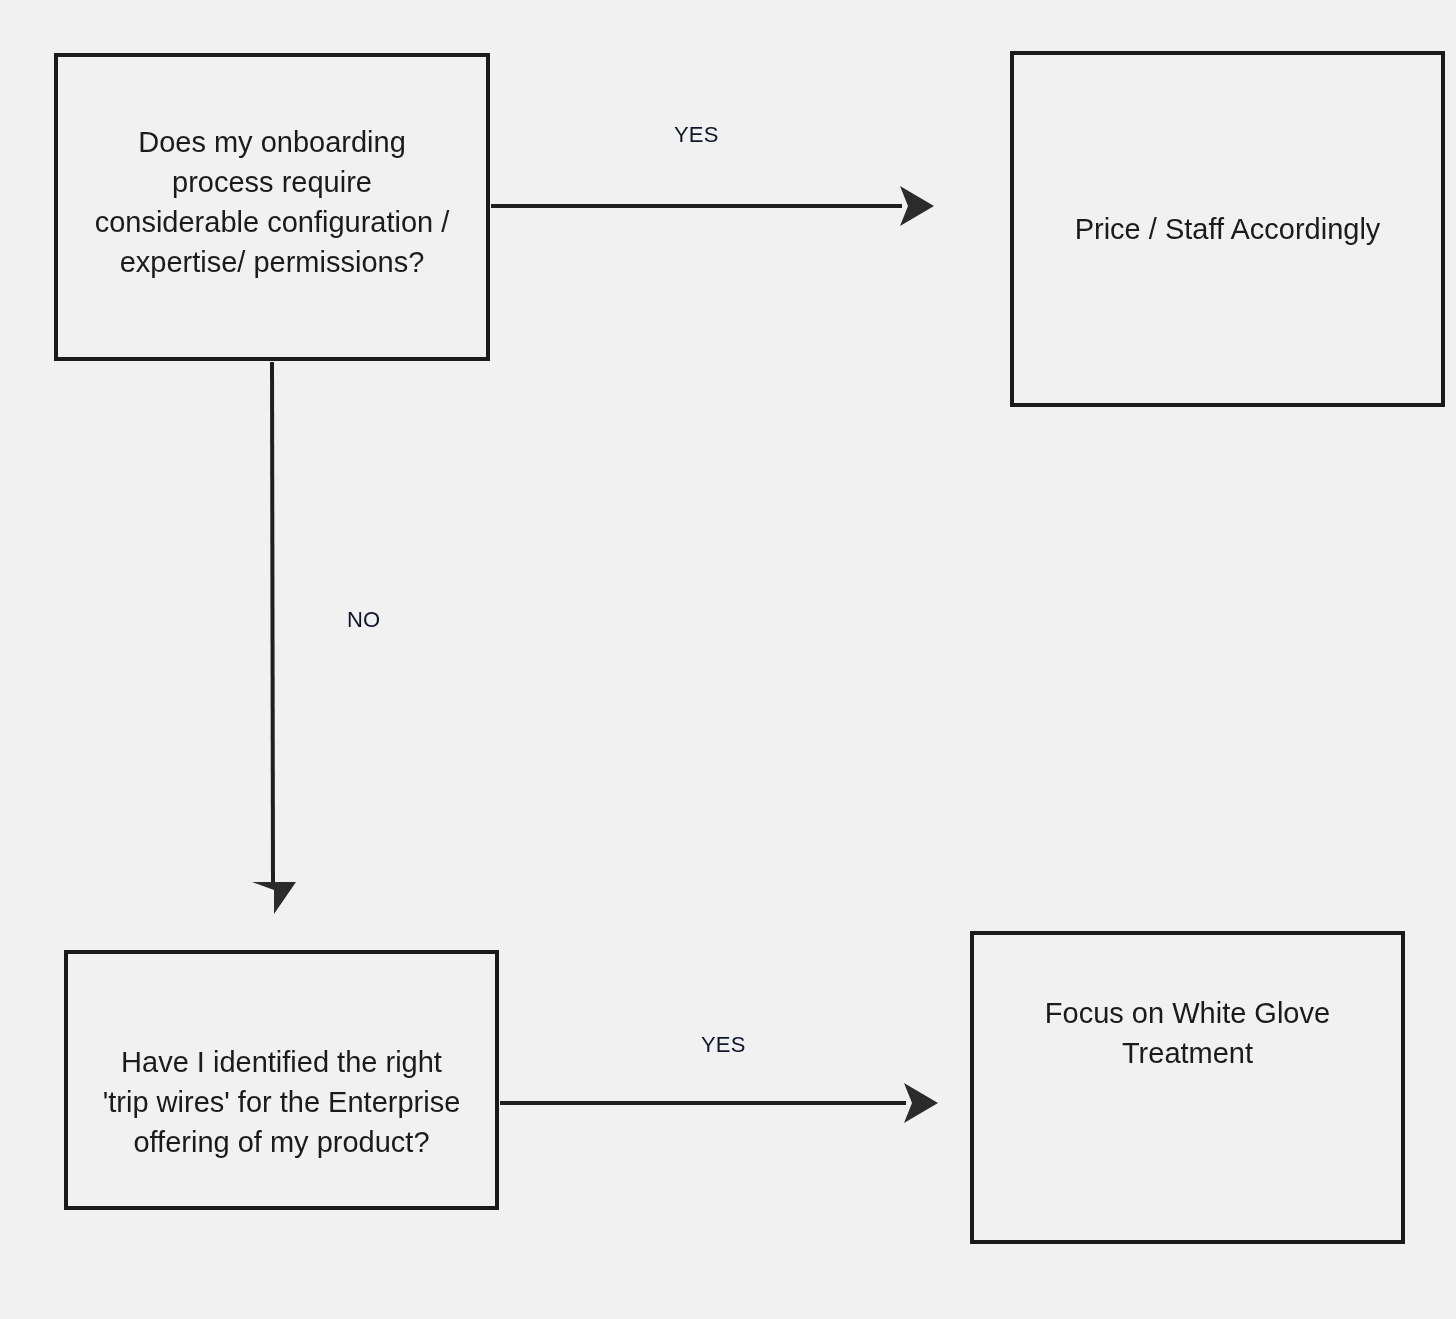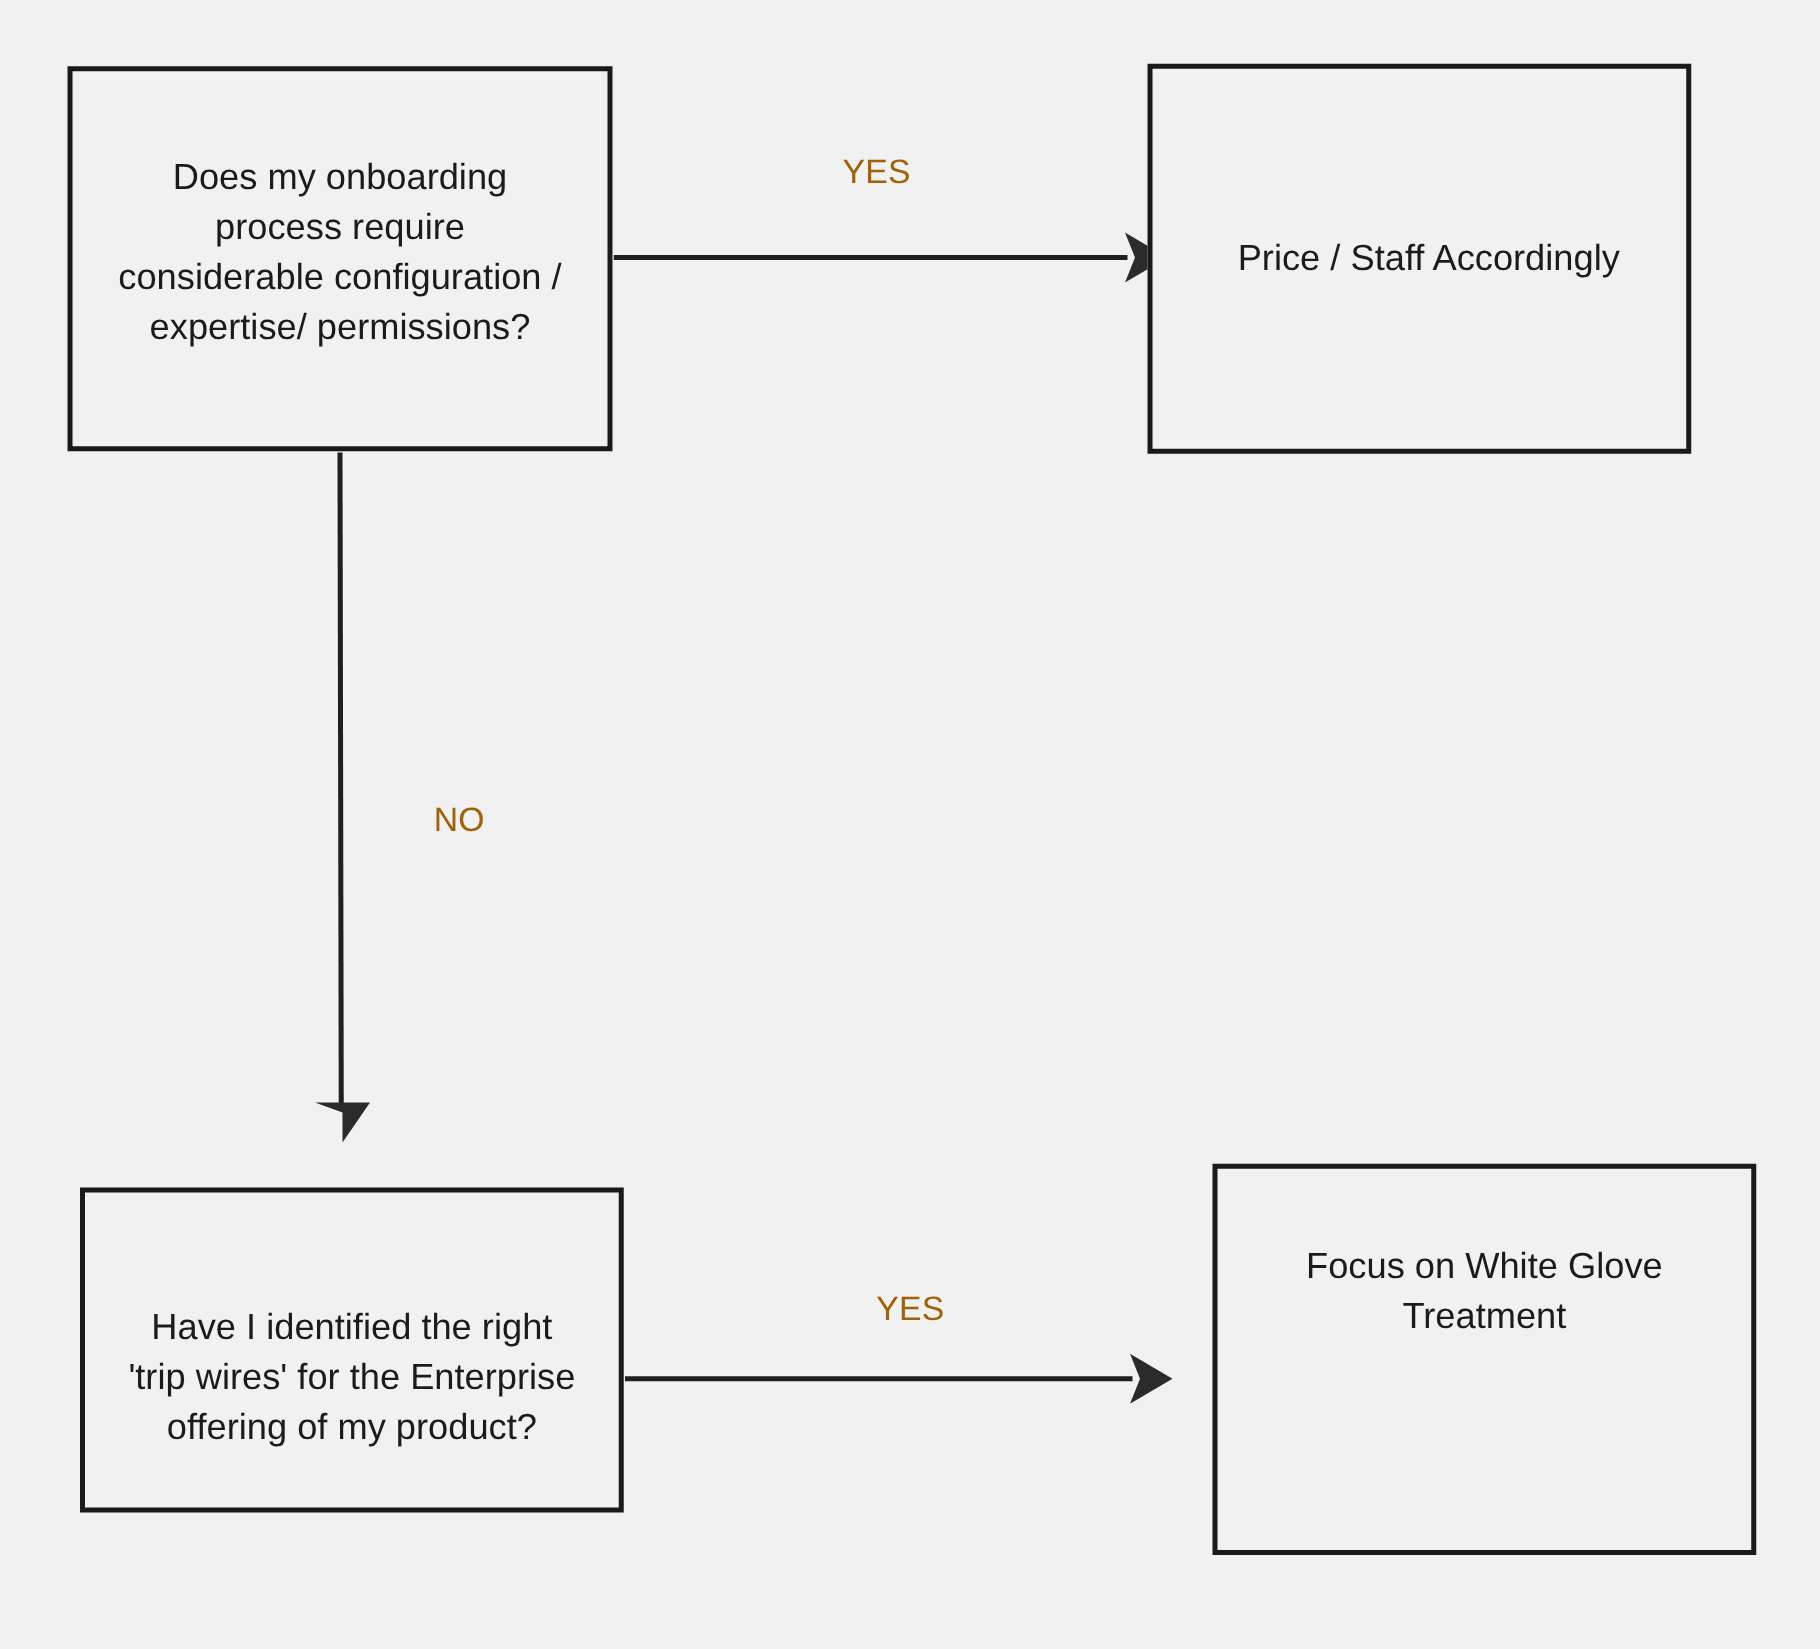--- a/index.html
+++ b/index.html
@@ -44,26 +44,25 @@
     height: 308px;
     align-items: flex-start;
   }
   #node-onboarding-question .node-label {
     font-size: 29px;
     margin-top: 65px;
     width: 400px;
   }
 
   #node-price-staff {
-    left: 918px;
+    left: 1010px;
     top: 51px;
     width: 435px;
-    height: 312px;
+    height: 356px;
     align-items: center;
-    justify-content: flex-end;
   }
   #node-price-staff .node-label {
     font-size: 29px;
     width: 400px;
   }
 
   #node-tripwires-question {
     left: 64px;
     top: 950px;
     width: 435px;
@@ -103,32 +102,32 @@
     stroke: #1f1f1f;
     stroke-width: 4;
   }
   .edge-head {
     fill: #2b2b2b;
     stroke: none;
   }
 
   .edge-label {
     position: absolute;
-    font-size: 27px;
-    color: #a16207;
+    font-size: 22px;
+    color: #0f172a;
     letter-spacing: 0.2px;
     white-space: nowrap;
   }
   #edge-label-yes-top {
     left: 674px;
     top: 122px;
   }
   #edge-label-no {
     left: 347px;
-    top: 641px;
+    top: 607px;
   }
   #edge-label-yes-bottom {
     left: 701px;
     top: 1032px;
   }
 </style>
 </head>
 <body>
 
 <div id="canvas">

